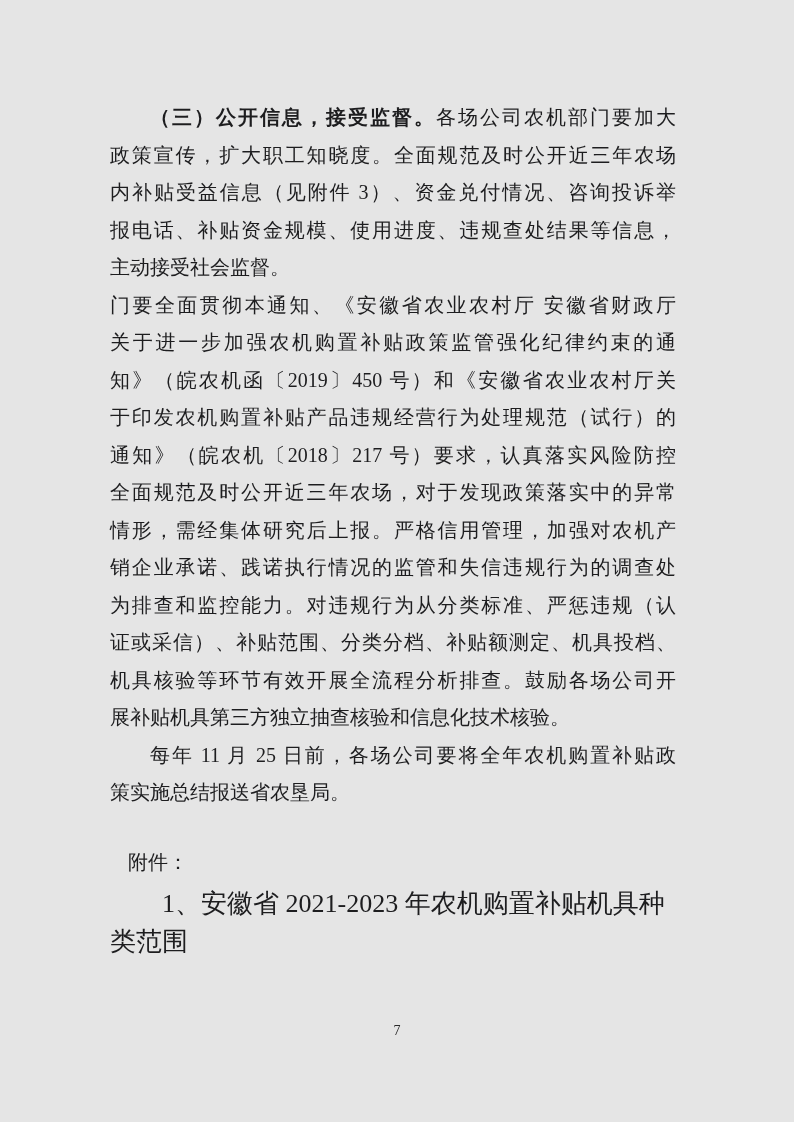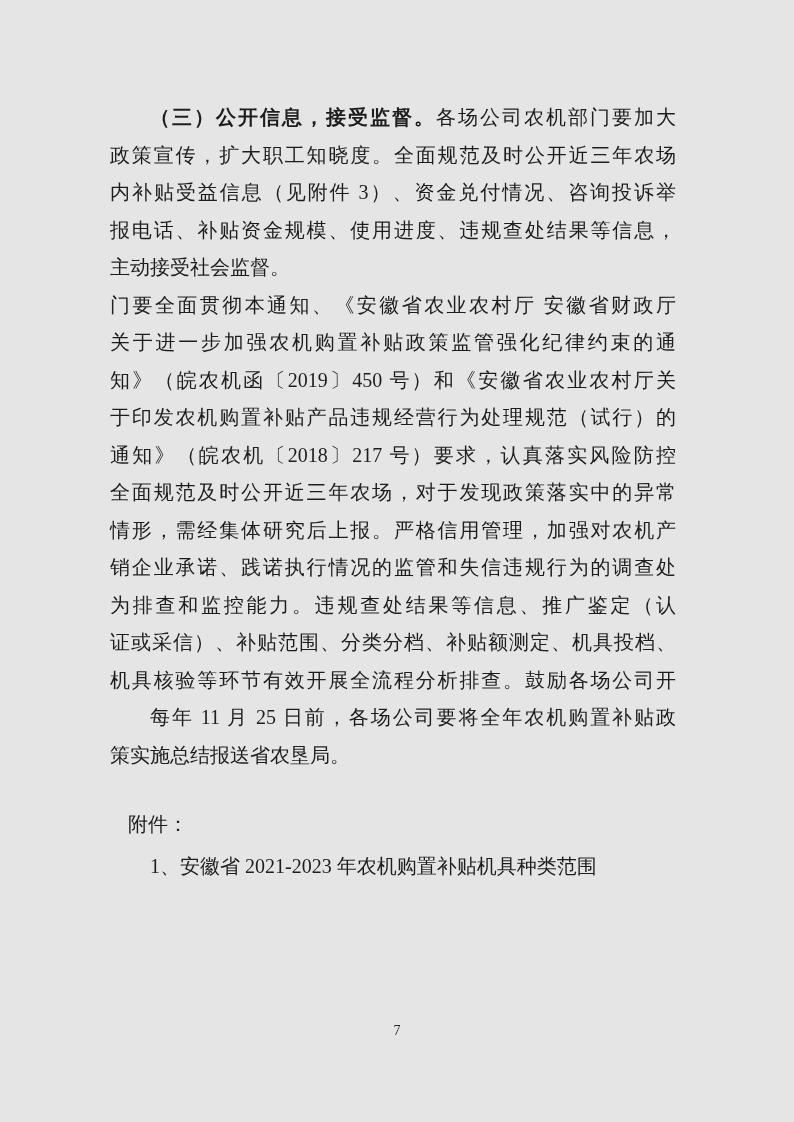--- a/index.html
+++ b/index.html
@@ -40,21 +40,21 @@
   .lead { font-weight: bold; }
   .attachments { margin-top: 32px; }
   .attach-heading {
     font-size: 20px;
     line-height: 37.5px;
     padding-left: 18px;
     text-align: left;
     text-align-last: left;
   }
   .attach-item {
-    font-size: 20px;
+    font-size: 26px;
     line-height: 37.5px;
     margin-top: 4px;
     text-indent: 2em;
     text-align: left;
     text-align-last: left;
   }
   .page-number {
     position: absolute;
     top: 1023px;
     left: 0;
@@ -80,23 +80,24 @@
 
     <div class="para">
       <div class="line">门要全面贯彻本通知、《安徽省农业农村厅 安徽省财政厅</div>
       <div class="line">关于进一步加强农机购置补贴政策监管强化纪律约束的通</div>
       <div class="line">知》（皖农机函〔2019〕450 号）和《安徽省农业农村厅关</div>
       <div class="line">于印发农机购置补贴产品违规经营行为处理规范（试行）的</div>
       <div class="line">通知》（皖农机〔2018〕217 号）要求，认真落实风险防控</div>
       <div class="line">全面规范及时公开近三年农场，对于发现政策落实中的异常</div>
       <div class="line">情形，需经集体研究后上报。严格信用管理，加强对农机产</div>
       <div class="line">销企业承诺、践诺执行情况的监管和失信违规行为的调查处</div>
-      <div class="line">为排查和监控能力。违规查处结果等信息、推广鉴定（认</div>
+      <div class="line">为排查和监控能力。对违规行为从分类标准、严惩违规（认</div>
       <div class="line">证或采信）、补贴范围、分类分档、补贴额测定、机具投档、</div>
       <div class="line">机具核验等环节有效开展全流程分析排查。鼓励各场公司开</div>
+      <div class="line last">展补贴机具第三方独立抽查核验和信息化技术核验。</div>
     </div>
 
     <div class="para">
       <div class="line indent">每年 11 月 25 日前，各场公司要将全年农机购置补贴政</div>
       <div class="line last">策实施总结报送省农垦局。</div>
     </div>
 
     <div class="attachments">
       <div class="attach-heading">附件：</div>
       <div class="attach-item">1、安徽省 2021-2023 年农机购置补贴机具种类范围</div>

